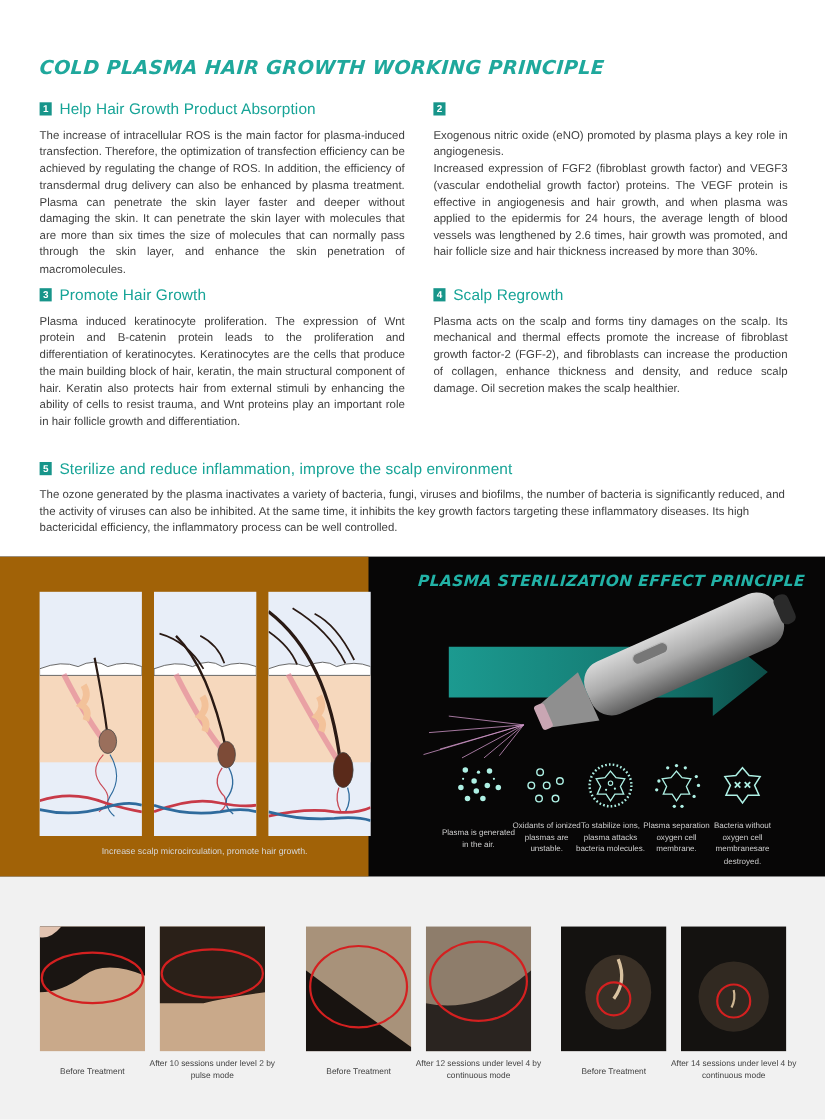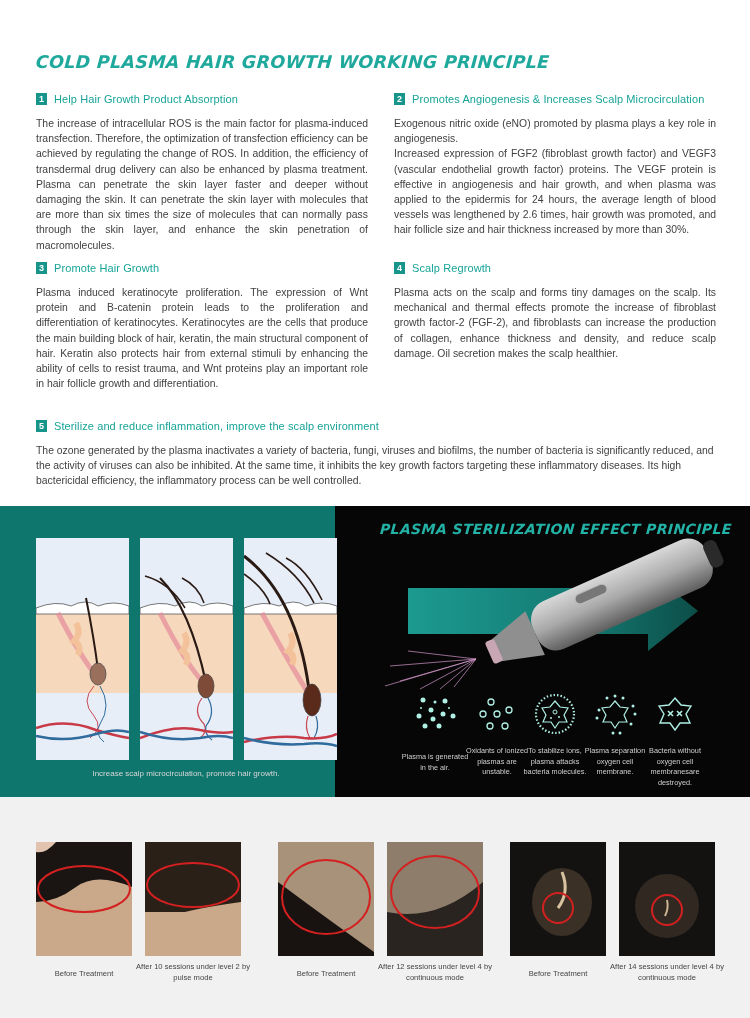--- a/index.html
+++ b/index.html
@@ -12,33 +12,33 @@
     font-family: "DejaVu Sans", sans-serif; font-weight: bold; font-style: italic;
     font-size: 17.5px; letter-spacing: 0.3px; color: #1fa89c; transform: skewX(-4deg);
   }
   .sec { position: absolute; }
   .sec-head { display: flex; align-items: center; height: 14px; margin-bottom: 10px; }
   .badge {
     width: 11px; height: 12px; background: #17958a; color: #fff;
     font-size: 9px; font-weight: bold; display: flex; align-items: center; justify-content: center;
     margin-right: 7px;
   }
-  .sec-title { font-size: 11px; color: #17a497; letter-spacing: 0.1px; }
+  .sec-title { font-size: 14px; color: #17a497; letter-spacing: 0.1px; }
   .sec-body { font-size: 10.4px; line-height: 15.2px; color: #3f3f3f; text-align: justify; }
 
   .s1 { left: 36px; top: 92px; width: 332px; }
   .s2 { left: 394px; top: 92px; width: 322px; }
   .s3 { left: 36px; top: 261px; width: 332px; }
   .s4 { left: 394px; top: 261px; width: 322px; }
   .s5 { left: 36px; top: 419px; width: 684px; }
   .s5 .sec-body { text-align: left; }
 
   
   .dark { position: absolute; left: 0; top: 506px; width: 750px; height: 291px; background: #070606; overflow: hidden; }
-  .dark-left { position: absolute; left: 0; top: 0; width: 335px; height: 291px; background: #0f766e; }
+  .dark-left { position: absolute; left: 0; top: 0; width: 335px; height: 291px; background: #a16207; }
   .panel { position: absolute; top: 32px; width: 93px; height: 222px; background: #e8eef8; overflow: hidden; }
   .panel svg { width: 100%; height: 100%; display: block; }
   .p1 { left: 36px; } .p2 { left: 140px; } .p3 { left: 244px; }
   .dark-caption { position: absolute; left: 36px; top: 263px; width: 300px; text-align: center; font-size: 8px; color: #d6d6d6; }
 
   .dark-title {
     position: absolute; left: 380px; top: 15px;
     font-family: "DejaVu Sans", sans-serif; font-weight: bold; font-style: italic;
     font-size: 14px; color: #22b2a6; letter-spacing: 0.4px; transform: skewX(-4deg);
   }
@@ -75,21 +75,20 @@
     <div class="sec-head">
       <span class="badge">1</span>
       <span class="sec-title">Help Hair Growth Product Absorption</span>
     </div>
     <p class="sec-body">The increase of intracellular ROS is the main factor for plasma-induced transfection. Therefore, the optimization of transfection efficiency can be achieved by regulating the change of ROS. In addition, the efficiency of transdermal drug delivery can also be enhanced by plasma treatment. Plasma can penetrate the skin layer faster and deeper without damaging the skin. It can penetrate the skin layer with molecules that are more than six times the size of molecules that can normally pass through the skin layer, and enhance the skin penetration of macromolecules.</p>
   </div>
 
   <div class="sec s2">
     <div class="sec-head">
       <span class="badge">2</span>
-      <span class="sec-title">Promotes Angiogenesis &amp; Increases Scalp Microcirculation</span>
     </div>
     <p class="sec-body">Exogenous nitric oxide (eNO) promoted by plasma plays a key role in angiogenesis.</p>
     <p class="sec-body">Increased expression of FGF2 (fibroblast growth factor) and VEGF3 (vascular endothelial growth factor) proteins. The VEGF protein is effective in angiogenesis and hair growth, and when plasma was applied to the epidermis for 24 hours, the average length of blood vessels was lengthened by 2.6 times, hair growth was promoted, and hair follicle size and hair thickness increased by more than 30%.</p>
   </div>
 
   <div class="sec s3">
     <div class="sec-head">
       <span class="badge">3</span>
       <span class="sec-title">Promote Hair Growth</span>
     </div>

